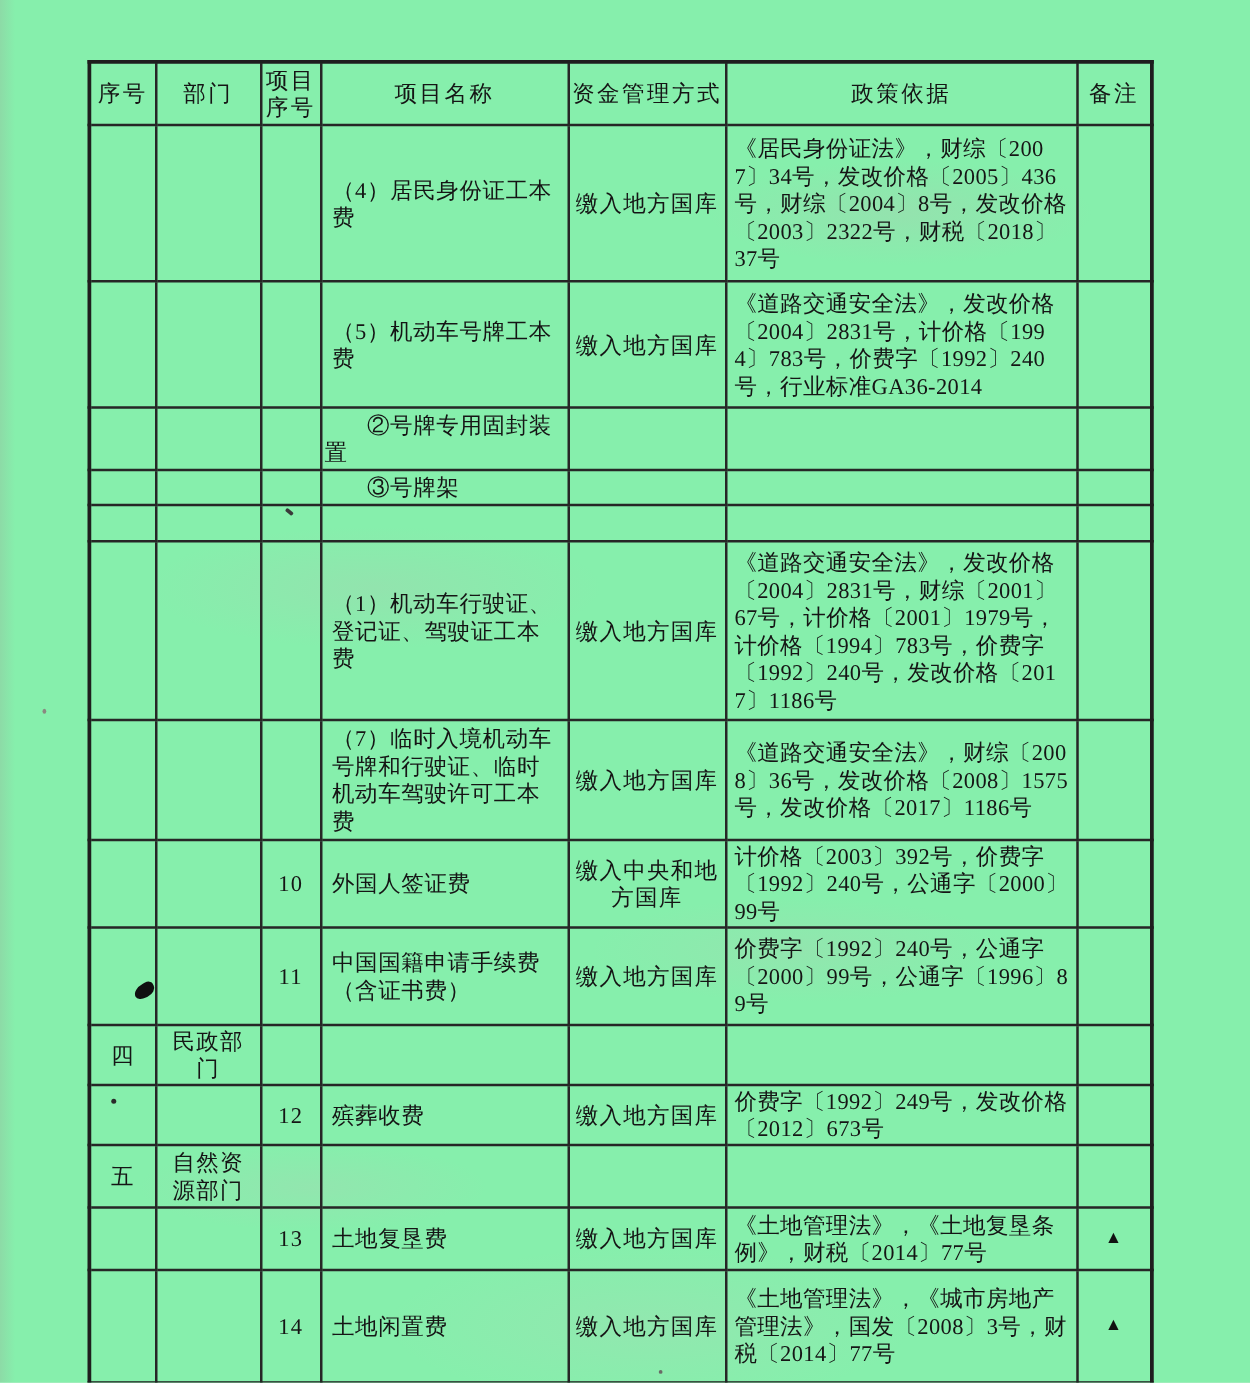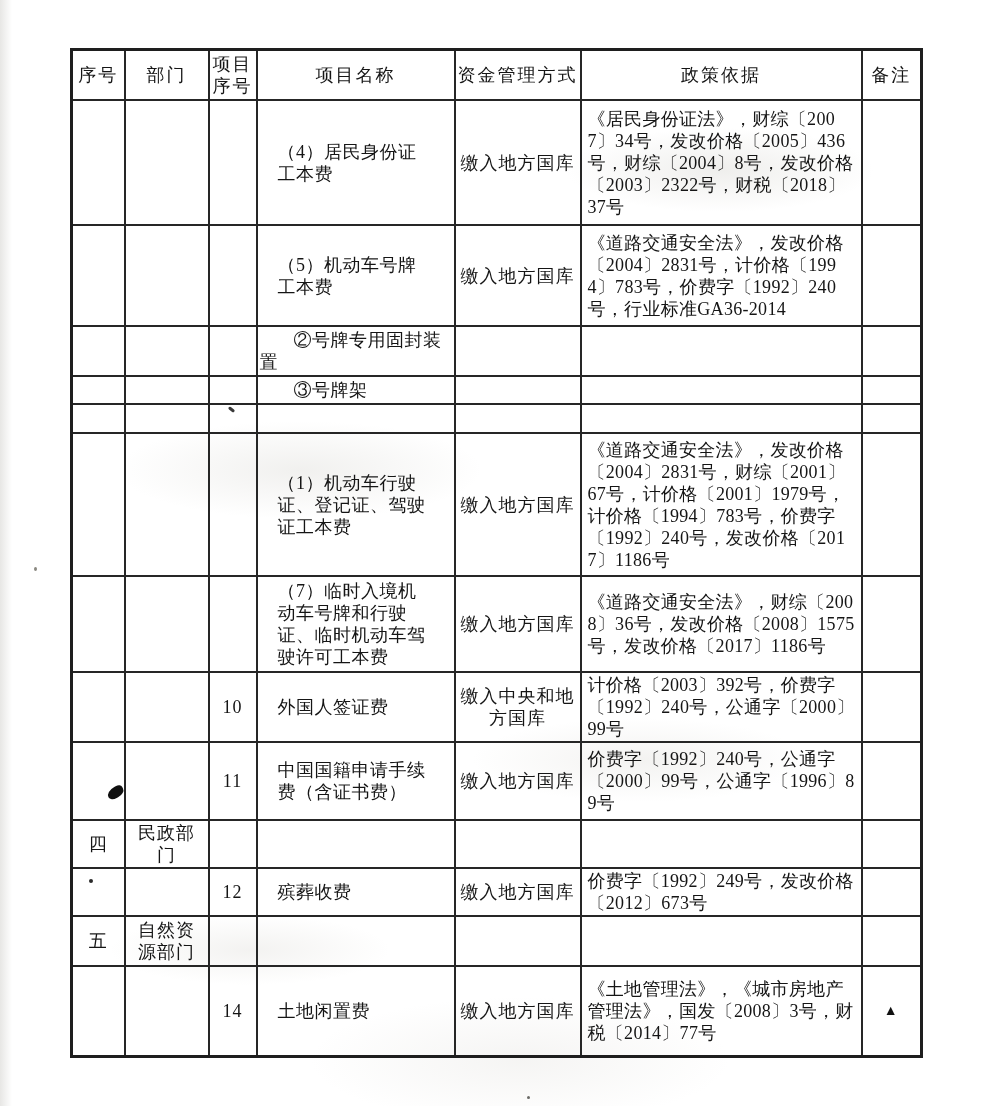--- a/index.html
+++ b/index.html
@@ -3,21 +3,21 @@
 <meta charset="utf-8">
 <style>
   html,body{margin:0;padding:0;}
   body{
     width:1000px;height:1106px;
     font-family:"Liberation Serif","DejaVu Serif",serif;
     background:#eceae6;
   }
   .page{
     position:relative;width:1000px;height:1106px;overflow:hidden;
-    background:#ffffff;
+    background:#86efac;
   }
   
   .page::before{
     content:"";position:absolute;inset:0;pointer-events:none;
     background:
       radial-gradient(220px 60px at 720px 170px, rgba(190,188,180,.25), transparent 70%),
       radial-gradient(260px 70px at 300px 470px, rgba(190,188,180,.22), transparent 70%),
       radial-gradient(240px 60px at 640px 760px, rgba(195,192,184,.20), transparent 70%),
       radial-gradient(200px 50px at 250px 950px, rgba(195,192,184,.20), transparent 70%),
       radial-gradient(300px 90px at 520px 1060px, rgba(200,197,190,.18), transparent 70%),
@@ -35,21 +35,21 @@
     padding:1px 4px;
     vertical-align:middle;
     overflow:hidden;
     font-weight:normal;
   }
   thead th{
     text-align:center;letter-spacing:2px;padding:2px;
     height:44px;font-size:18px;
   }
   .col-seq,.col-dept,.col-num,.col-mgmt,.col-note{text-align:center;letter-spacing:1px;}
-  .col-name{text-align:left;padding:2px 20px;letter-spacing:.5px;}
+  .col-name{text-align:left;padding:2px 8px;letter-spacing:.5px;}
   .col-name.sub{padding:2px 2px;text-indent:34px;}
   .col-policy{text-align:left;padding:1px 6px;letter-spacing:.3px;word-break:break-all;}
   .col-note{font-size:14px;color:#111;}
   
   .ink{position:absolute;background:#101010;}
   .ink-blob{left:107px;top:787px;width:17px;height:11px;border-radius:65% 35% 55% 45%;transform:rotate(-28deg);}
   .ink-dot1{left:89px;top:879px;width:4px;height:4px;border-radius:50%;background:#2a2a2a;}
   .ink-tick{left:228px;top:408px;width:7px;height:3px;border-radius:2px;transform:rotate(38deg);background:#3a3a3a;}
   .ink-dot2{left:527px;top:1096px;width:3px;height:3px;border-radius:50%;background:#6a6a66;}
   .ink-dot3{left:34px;top:567px;width:3px;height:4px;border-radius:50%;background:#8a8880;}
@@ -182,20 +182,29 @@
         </tr>
         <tr style="height: 50px;">
           <td class="col-seq">五</td>
           <td class="col-dept">自然资源部门</td>
           <td class="col-num"></td>
           <td class="col-name"></td>
           <td class="col-mgmt"></td>
           <td class="col-policy"></td>
           <td class="col-note"></td>
         </tr>
+        <tr style="height: 50px;">
+          <td class="col-seq"></td>
+          <td class="col-dept"></td>
+          <td class="col-num">13</td>
+          <td class="col-name">土地复垦费</td>
+          <td class="col-mgmt">缴入地方国库</td>
+          <td class="col-policy">《土地管理法》，《土地复垦条例》，财税〔2014〕77号</td>
+          <td class="col-note">▲</td>
+        </tr>
         <tr style="height: 90px;">
           <td class="col-seq"></td>
           <td class="col-dept"></td>
           <td class="col-num">14</td>
           <td class="col-name">土地闲置费</td>
           <td class="col-mgmt">缴入地方国库</td>
           <td class="col-policy">《土地管理法》，《城市房地产管理法》，国发〔2008〕3号，财税〔2014〕77号</td>
           <td class="col-note">▲</td>
         </tr>
       </tbody>

